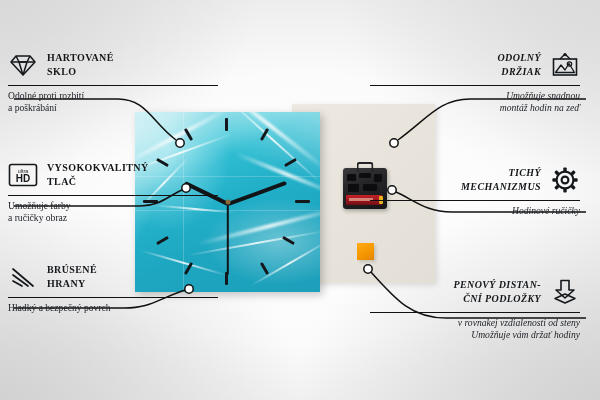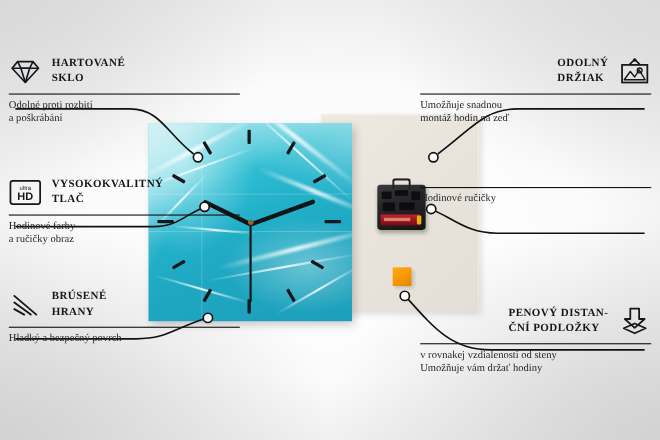--- a/index.html
+++ b/index.html
@@ -61,21 +61,21 @@
     box-shadow:2px 2px 3px rgba(0,0,0,.15);}
 
   
   #wires{position:absolute;left:0;top:0;width:600px;height:400px;pointer-events:none;}
   #wires path{fill:none;stroke:#111;stroke-width:1.5;}
   #wires circle{fill:#fff;stroke:#111;stroke-width:1.5;}
 
   
   .feat{position:absolute;width:210px;}
   .feat.left{left:8px;text-align:left;}
-  .feat.right{right:8px;text-align:left;}
+  .feat.right{right:20px;text-align:right;font-style:italic;}
   .frow{display:flex;align-items:center;gap:9px;}
   .feat.right .frow{flex-direction:row-reverse;}
   .ficon{flex:0 0 auto;width:30px;height:30px;display:flex;align-items:center;justify-content:center;}
   .ficon svg{display:block;}
   .ftitle{
     font-family:"Liberation Serif", serif;
     font-weight:700;font-size:10px;line-height:14px;
     letter-spacing:.4px;color:#14171a;text-transform:uppercase;
   }
   .rule{height:1px;background:#111;margin:5px 0 4px 0;}
@@ -203,21 +203,21 @@
           <text x="15" y="9.6" text-anchor="middle" font-family="Liberation Sans, sans-serif" font-size="5.4" fill="#15181b">ultra</text>
           <text x="15" y="19.2" text-anchor="middle" font-family="Liberation Sans, sans-serif" font-size="10" font-weight="bold" fill="#15181b">HD</text>
         </svg>
       </div>
       <div>
         <div class="ftitle">VYSOKOKVALITNÝ</div>
         <div class="ftitle">TLAČ</div>
       </div>
     </div>
     <div class="rule"></div>
-    <div class="fsub">Hodinové farby</div>
+    <div class="fsub">Umožňuje farby</div>
     <div class="fsub">a ručičky obraz</div>
   </div>
 
   <div class="feat left" style="top:262px;">
     <div class="frow">
       <div class="ficon">
         <svg width="28" height="24" viewBox="0 0 28 24">
           <g stroke="#15181b" stroke-width="1.7" fill="none" stroke-linecap="round">
             <path d="M4,4 L24,21"></path>
               <path d="M4,10 L19,21"></path>
@@ -249,20 +249,44 @@
         <div class="ftitle">ODOLNÝ</div>
         <div class="ftitle">DRŽIAK</div>
       </div>
     </div>
     <div class="rule"></div>
     <div class="fsub">Umožňuje snadnou</div>
     <div class="fsub">montáž hodin na zeď</div>
   </div>
 
   <div class="feat right" style="top:165px;">
+    <div class="frow">
+      <div class="ficon">
+        <svg width="28" height="28" viewBox="0 0 28 28">
+          <g fill="none" stroke="#15181b" stroke-width="2.1">
+            <circle cx="14" cy="14" r="8.4"></circle>
+            <circle cx="14" cy="14" r="3.4"></circle>
+          </g>
+          <g fill="#15181b">
+            <rect x="12.3" y="1.4" width="3.4" height="4.2" rx="1"></rect>
+            <rect x="12.3" y="22.4" width="3.4" height="4.2" rx="1"></rect>
+            <rect x="1.4" y="12.3" width="4.2" height="3.4" rx="1"></rect>
+            <rect x="22.4" y="12.3" width="4.2" height="3.4" rx="1"></rect>
+            <rect x="4.1" y="4.6" width="3.4" height="4.2" rx="1" transform="rotate(-45 5.8 6.7)"></rect>
+            <rect x="20.5" y="4.6" width="3.4" height="4.2" rx="1" transform="rotate(45 22.2 6.7)"></rect>
+            <rect x="4.1" y="19.2" width="3.4" height="4.2" rx="1" transform="rotate(45 5.8 21.3)"></rect>
+            <rect x="20.5" y="19.2" width="3.4" height="4.2" rx="1" transform="rotate(-45 22.2 21.3)"></rect>
+          </g>
+        </svg>
+      </div>
+      <div>
+        <div class="ftitle">TICHÝ</div>
+        <div class="ftitle">MECHANIZMUS</div>
+      </div>
+    </div>
     <div class="rule"></div>
     <div class="fsub">Hodinové ručičky</div>
   </div>
 
   <div class="feat right" style="top:277px;">
     <div class="frow">
       <div class="ficon">
         <svg width="30" height="26" viewBox="0 0 30 26">
           <path d="M11,1.5 H19 V11 H24 L15,19 L6,11 H11 Z" fill="none" stroke="#15181b" stroke-width="1.6" stroke-linejoin="round"></path>
           <path d="M5,19.5 L15,15 L25,19.5 L15,24 Z" fill="none" stroke="#15181b" stroke-width="1.5" stroke-linejoin="round"></path>

